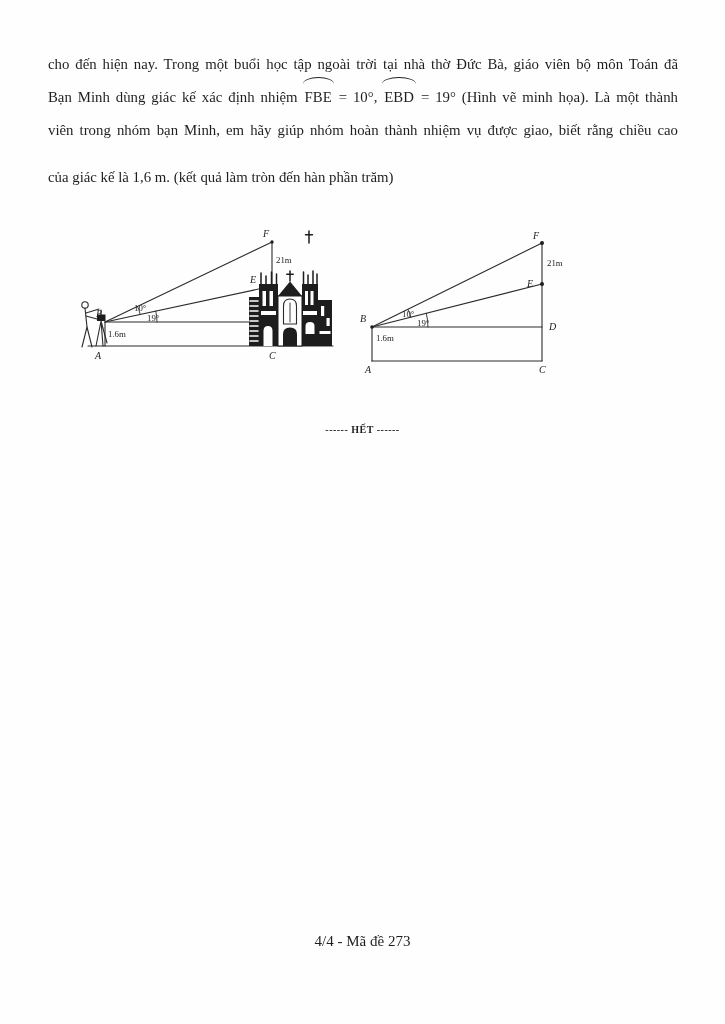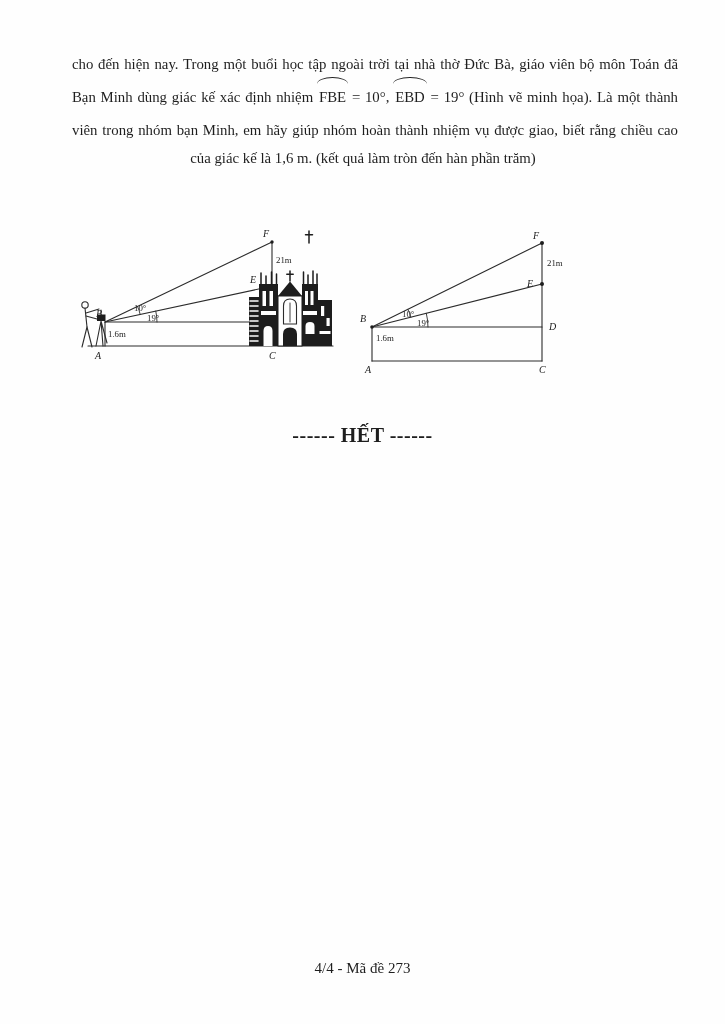--- a/index.html
+++ b/index.html
@@ -11,22 +11,22 @@
     font-family: "Liberation Serif", serif;
     color: #1e1e1e;
     overflow: hidden;
   }
   .text-block {
     position: absolute;
     left: 48px; top: 50px; width: 630px;
     font-size: 14.8px;
     line-height: 28.8px;
   }
-  .jline { text-align: justify; text-align-last: justify; margin-left: 24px; }
-  .lline { text-align: center; }
+  .jline { text-align: justify; text-align-last: justify; }
+  .lline { text-align: left; margin-top: 19px; }
   .hat { position: relative; display: inline-block; padding: 4px 1px; }
   .hat::before {
     content: "";
     position: absolute;
     left: -1px; right: -1px; top: -2px; height: 6px;
     border-top: 1.3px solid #222;
     border-radius: 50% 50% 0 0 / 100% 100% 0 0;
   }
   .diagram { position: absolute; }
   .diagram path, .diagram line, .diagram circle.o {
@@ -37,24 +37,24 @@
   .diagram .dark { fill: #1d1d1d; stroke: none; }
   .diagram .white { fill: #fefefe; stroke: none; }
   .diagram .wstroke { stroke: #fefefe; stroke-width: 1.6; fill: none; }
   .diagram .outl { fill: #fefefe; stroke: #1d1d1d; stroke-width: 1; }
   .diagram .pin { stroke: #1d1d1d; stroke-width: 1.5; fill: none; }
   .diagram text { fill: #222; }
   .pt  { font-family: "Liberation Serif", serif; font-style: italic; font-size: 10px; }
   .meas{ font-family: "Liberation Serif", serif; font-size: 8.8px; }
   .het {
     position: absolute; top: 424px; left: 0; width: 100%;
-    text-align: center; font-weight: bold; font-size: 20px; letter-spacing: 0.5px;
+    text-align: center; font-weight: bold; font-size: 10px; letter-spacing: 0.5px;
   }
   .footer {
-    position: absolute; top: 960px; left: 0; width: 100%;
+    position: absolute; top: 933px; left: 0; width: 100%;
     text-align: center; font-size: 15px;
   }
 </style>
 </head>
 <body>
 
 <div class="page">
 
   <div class="text-block">
     <div class="jline">cho đến hiện nay. Trong một buổi học tập ngoài trời tại nhà thờ Đức Bà, giáo viên bộ môn Toán đã</div>

